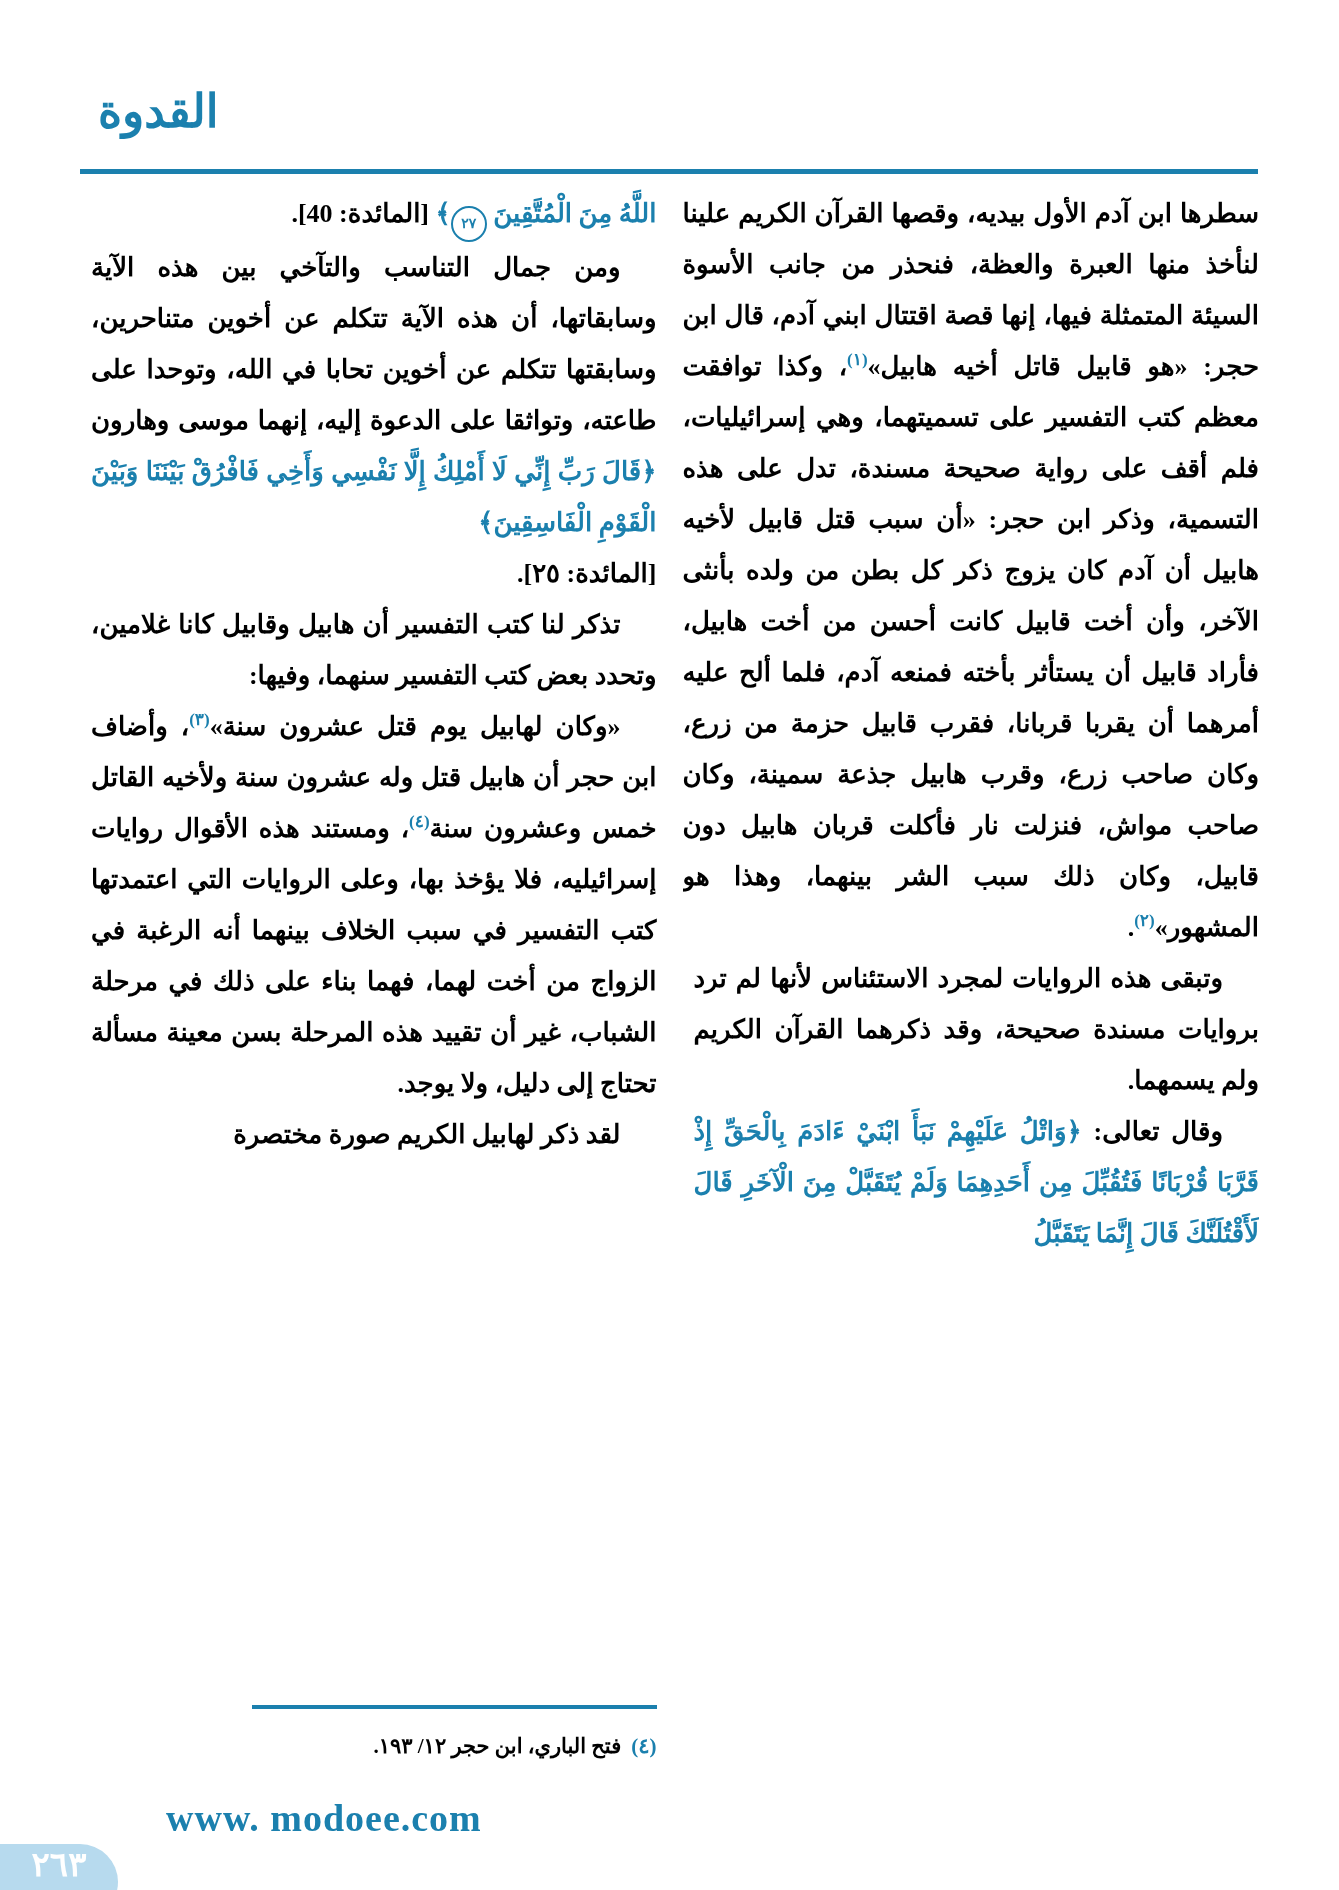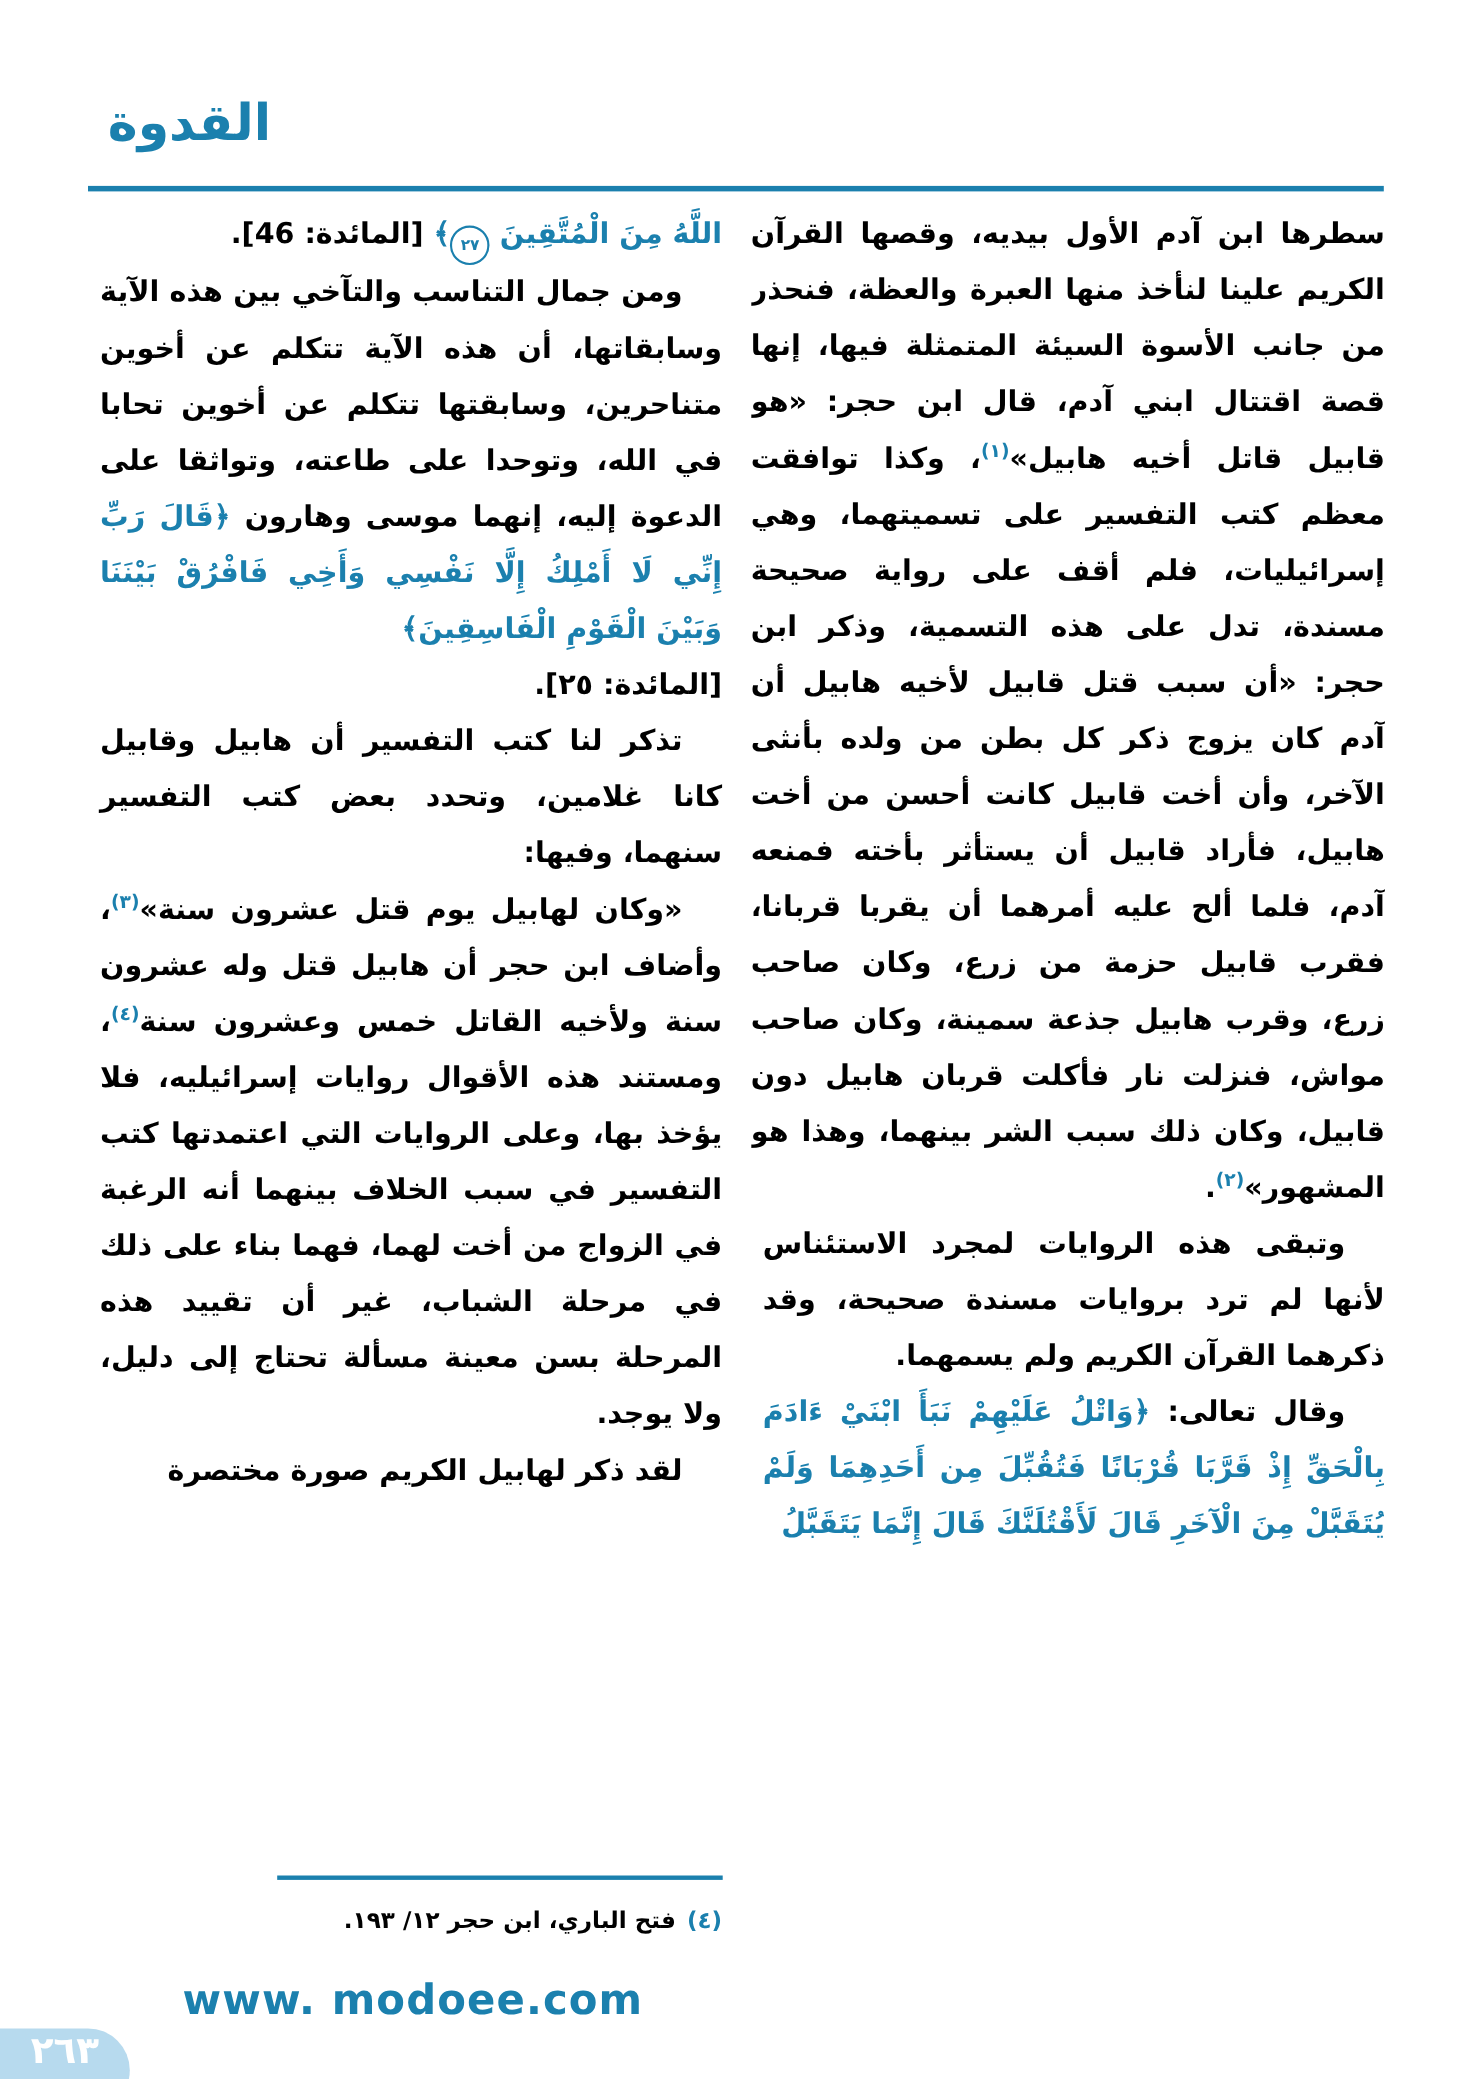--- a/index.html
+++ b/index.html
@@ -9,20 +9,21 @@
     --ink:#000000;
   }
   *{margin:0;padding:0;box-sizing:border-box;}
   html,body{background:#ffffff;}
   body{font-family:"DejaVu Sans",sans-serif;color:var(--ink);}
   .page{
     position:relative;
     width:1339px;height:1890px;
     background:#ffffff;
     overflow:hidden;
+    font-family:Liberation Serif, serif;
   }
   
   .page-header{position:absolute;top:0;left:0;right:0;height:176px;}
   .book-title{
     position:absolute;top:84px;left:98px;
     direction:rtl;
     font-size:46px;font-weight:bold;color:var(--accent);
   }
   .header-rule{
     position:absolute;top:169px;left:80px;
@@ -109,21 +110,21 @@
   <main class="columns">
     <section class="col">
       <div class="col-body">
           <p class="para"><span class="body-text">سطرها ابن آدم الأول بيديه، وقصها القرآن الكريم علينا لنأخذ منها العبرة والعظة، فنحذر من جانب الأسوة السيئة المتمثلة فيها، إنها قصة اقتتال ابني آدم، قال ابن حجر: «هو قابيل قاتل أخيه هابيل»</span><sup class="footref">(١)</sup><span class="body-text">، وكذا توافقت معظم كتب التفسير على تسميتهما، وهي إسرائيليات، فلم أقف على رواية صحيحة مسندة، تدل على هذه التسمية، وذكر ابن حجر: «أن سبب قتل قابيل لأخيه هابيل أن آدم كان يزوج ذكر كل بطن من ولده بأنثى الآخر، وأن أخت قابيل كانت أحسن من أخت هابيل، فأراد قابيل أن يستأثر بأخته فمنعه آدم، فلما ألح عليه أمرهما أن يقربا قربانا، فقرب قابيل حزمة من زرع، وكان صاحب زرع، وقرب هابيل جذعة سمينة، وكان صاحب مواش، فنزلت نار فأكلت قربان هابيل دون قابيل، وكان ذلك سبب الشر بينهما، وهذا هو المشهور»</span><sup class="footref">(٢)</sup><span class="body-text">.</span></p>
           <p class="para indent"><span class="body-text">وتبقى هذه الروايات لمجرد الاستئناس لأنها لم ترد بروايات مسندة صحيحة، وقد ذكرهما القرآن الكريم ولم يسمهما.</span></p>
           <p class="para indent"><span class="body-text">وقال تعالى: </span><span class="quran">﴿وَاتْلُ عَلَيْهِمْ نَبَأَ ابْنَيْ ءَادَمَ بِالْحَقِّ إِذْ قَرَّبَا قُرْبَانًا فَتُقُبِّلَ مِن أَحَدِهِمَا وَلَمْ يُتَقَبَّلْ مِنَ الْآخَرِ قَالَ لَأَقْتُلَنَّكَ قَالَ إِنَّمَا يَتَقَبَّلُ</span></p>
         </div>
     </section>
     <section class="col">
       <div class="col-body">
-          <p class="para"><span class="quran">اللَّهُ مِنَ الْمُتَّقِينَ </span><span class="ayah-circle">٢٧</span><span class="quran">﴾ </span><span class="body-text">[المائدة: 46].</span></p>
+          <p class="para"><span class="quran">اللَّهُ مِنَ الْمُتَّقِينَ </span><span class="ayah-circle">٢٧</span><span class="quran">﴾ </span><span class="body-text">[المائدة: 40].</span></p>
           <p class="para indent"><span class="body-text">ومن جمال التناسب والتآخي بين هذه الآية وسابقاتها، أن هذه الآية تتكلم عن أخوين متناحرين، وسابقتها تتكلم عن أخوين تحابا في الله، وتوحدا على طاعته، وتواثقا على الدعوة إليه، إنهما موسى وهارون </span><span class="quran">﴿قَالَ رَبِّ إِنِّي لَا أَمْلِكُ إِلَّا نَفْسِي وَأَخِي فَافْرُقْ بَيْنَنَا وَبَيْنَ الْقَوْمِ الْفَاسِقِينَ﴾</span></p>
           <p class="para"><span class="body-text">[المائدة: ٢٥].</span></p>
           <p class="para indent"><span class="body-text">تذكر لنا كتب التفسير أن هابيل وقابيل كانا غلامين، وتحدد بعض كتب التفسير سنهما، وفيها:</span></p>
           <p class="para indent"><span class="body-text">«وكان لهابيل يوم قتل عشرون سنة»</span><sup class="footref">(٣)</sup><span class="body-text">، وأضاف ابن حجر أن هابيل قتل وله عشرون سنة ولأخيه القاتل خمس وعشرون سنة</span><sup class="footref">(٤)</sup><span class="body-text">، ومستند هذه الأقوال روايات إسرائيليه، فلا يؤخذ بها، وعلى الروايات التي اعتمدتها كتب التفسير في سبب الخلاف بينهما أنه الرغبة في الزواج من أخت لهما، فهما بناء على ذلك في مرحلة الشباب، غير أن تقييد هذه المرحلة بسن معينة مسألة تحتاج إلى دليل، ولا يوجد.</span></p>
           <p class="para indent"><span class="body-text">لقد ذكر لهابيل الكريم صورة مختصرة</span></p>
         </div>
       <div class="footnotes-block">
         <div class="footnote-separator"></div>
         <div class="footnotes">
             <div class="footnote"><span class="fn-num">(٤)</span><span>فتح الباري، ابن حجر ١٢/ ١٩٣.</span></div>

